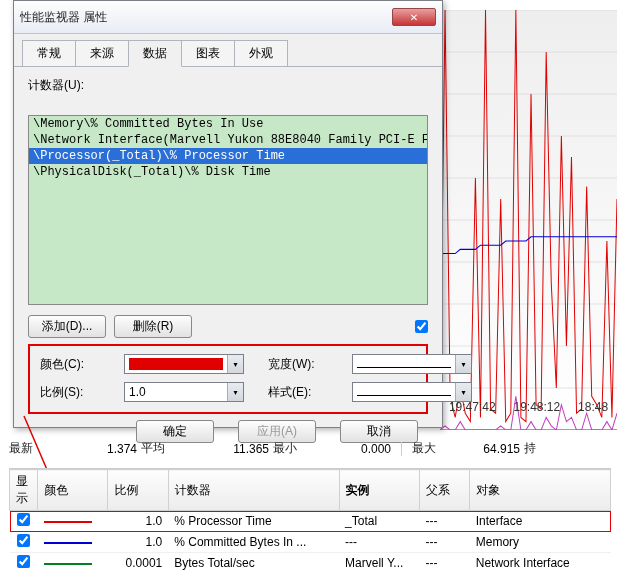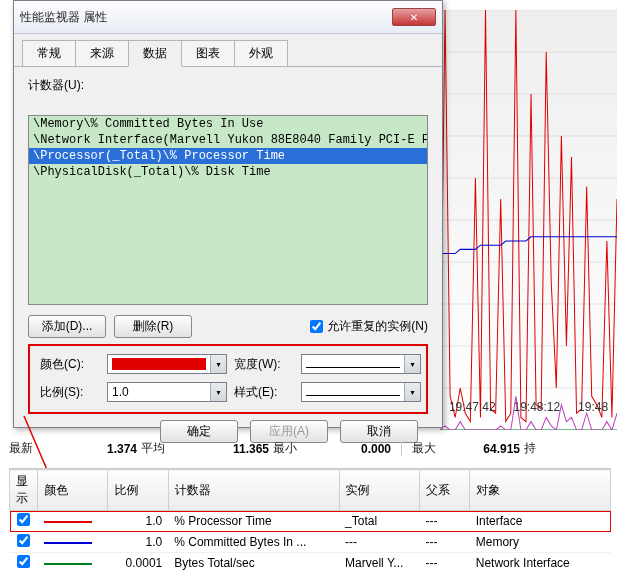--- a/index.html
+++ b/index.html
@@ -27,35 +27,35 @@
 .hs-btn { width: 16px; height: 16px; background: #f0f0f0; border: 1px solid #bbb; text-align: center; line-height: 12px; font-size: 8px; }
 .hs-track { flex: 1; background: #e8e8e8; position: relative; }
 .hs-thumb { position: absolute; left: 0; top: 0; height: 14px; width: 60px; background: #d0d0d0; border: 1px solid #aaa; margin-top: 1px; }
 
 .row { display: flex; align-items: center; gap: 8px; margin: 10px 0 6px 0; }
 .winbtn { padding: 2px 10px; min-width: 78px; border: 1px solid #888; background: linear-gradient(#fdfdfd, #e2e2e2); cursor: pointer; text-align: center; border-radius: 3px; }
 .chk { display: flex; align-items: center; gap: 4px; margin-left: auto; }
 .chk input { width: 13px; height: 13px; }
 
 .red-frame { border: 2px solid #e00000; padding: 8px 10px 10px 10px; margin-top: 4px; }
-.grid2 { display: grid; grid-template-columns: 60px 120px 60px 120px; gap: 8px 7px; align-items: center; }
+.grid2 { display: grid; grid-template-columns: 60px 120px 60px 120px; gap: 8px 24px; align-items: center; }
 .combo { display: flex; border: 1px solid #7a7f8a; height: 20px; background: #fff; }
 .combo .disp { flex: 1; padding: 0 4px; display: flex; align-items: center; }
 .combo .arrow { width: 16px; background: linear-gradient(#e8ecf0,#d4d8dc); border-left: 1px solid #a8acb0; display: flex; align-items: center; justify-content: center; font-size: 8px; }
 .color-chip { width: 100%; height: 12px; background: #e00000; }
 .linestyle { width: 100%; border-top: 1px solid #000; margin-top: 6px; }
 
-.dlg-btns { display: flex; justify-content: flex-end; gap: 12px; padding: 6px 10px 0 0; }
+.dlg-btns { display: flex; justify-content: flex-end; gap: 24px; padding: 6px 10px 0 0; }
 .winbtn.disabled { color: #999; }
 
 .axis-labels { position: absolute; top: 400px; left: 440px; width: 177px; display: flex; justify-content: space-around; font-size: 11px; color: #333; }
 
 .stats-row { position: absolute; top: 440px; left: 9px; width: 602px; display: flex; align-items: center; font-size: 12px; gap: 4px; }
 .stats-row .lbl { color: #222; }
-.stats-row .val { text-align: right; min-width: 60px; font-weight: bold; }
+.stats-row .val { text-align: right; min-width: 60px; }
 .stats-row .sep { width: 1px; height: 14px; background: #ccc; margin: 0 6px; }
 
 .table-wrap { position: absolute; top: 468px; left: 9px; width: 602px; border-top: 1px solid #ccc; }
 .tbl { width: 100%; border-collapse: collapse; }
 .tbl th { text-align: left; font-weight: normal; padding: 3px 6px; background: linear-gradient(#fdfdfd,#ececec); border: 1px solid #d0d0d0; font-size: 12px; }
 .tbl td { padding: 2px 6px; font-size: 12px; border-bottom: 1px solid #f0f0f0; white-space: nowrap; overflow: hidden; }
 .tbl td.chk-cell { width: 22px; text-align: center; }
 .tbl tr.hl { outline: 1px solid #e00000; outline-offset: -1px; }
 .color-line { display: inline-block; width: 48px; border-top: 2px solid; vertical-align: middle; }
 
@@ -79,21 +79,21 @@
       <line x1="0" x2="177" y1="0" y2="0" stroke="#ccc" stroke-width="0.5"></line>
       <polyline points="0,380 5.057142857142857,0 10.114285714285714,368 15.17142857142857,388 20.228571428571428,360 25.285714285714285,384 30.34285714285714,392 35.4,160 40.457142857142856,388 45.51428571428571,0 50.57142857142857,380 55.628571428571426,384 60.68571428571428,179.99999999999997 65.74285714285715,392 70.8,384 75.85714285714285,0 80.91428571428571,388 85.97142857142858,392 91.02857142857142,80 96.08571428571427,376 101.14285714285714,380 106.2,40 111.25714285714285,260 116.31428571428572,360 121.37142857142857,120 126.42857142857143,320 131.4857142857143,140 136.54285714285714,384 141.6,380 146.65714285714287,168.00000000000003 151.7142857142857,368 156.77142857142857,376 161.82857142857142,388 166.88571428571427,220 171.94285714285715,388 177,179.99999999999997" fill="none" stroke="#e00000" stroke-width="1"></polyline>
       <polyline points="0,232 5.057142857142857,232 10.114285714285714,232 15.17142857142857,232 20.228571428571428,228 25.285714285714285,228 30.34285714285714,228 35.4,228 40.457142857142856,224 45.51428571428571,224 50.57142857142857,224 55.628571428571426,224 60.68571428571428,224 65.74285714285715,220 70.8,220 75.85714285714285,220 80.91428571428571,220 85.97142857142858,220 91.02857142857142,216 96.08571428571427,216 101.14285714285714,216 106.2,216 111.25714285714285,216 116.31428571428572,216 121.37142857142857,216 126.42857142857143,216 131.4857142857143,216 136.54285714285714,216 141.6,216 146.65714285714287,216 151.7142857142857,216 156.77142857142857,216 161.82857142857142,216 166.88571428571427,216 171.94285714285715,216 177,216" fill="none" stroke="#0000d0" stroke-width="1"></polyline>
       <polyline points="0,400 5.057142857142857,400 10.114285714285714,400 15.17142857142857,400 20.228571428571428,400 25.285714285714285,400 30.34285714285714,400 35.4,400 40.457142857142856,400 45.51428571428571,400 50.57142857142857,400 55.628571428571426,400 60.68571428571428,400 65.74285714285715,400 70.8,400 75.85714285714285,400 80.91428571428571,400 85.97142857142858,400 91.02857142857142,400 96.08571428571427,400 101.14285714285714,400 106.2,400 111.25714285714285,400 116.31428571428572,400 121.37142857142857,400 126.42857142857143,400 131.4857142857143,400 136.54285714285714,400 141.6,400 146.65714285714287,400 151.7142857142857,400 156.77142857142857,400 161.82857142857142,400 166.88571428571427,400 171.94285714285715,400 177,400" fill="none" stroke="#008020" stroke-width="1"></polyline>
       <polyline points="0,400 5.057142857142857,396 10.114285714285714,400 15.17142857142857,400 20.228571428571428,392 25.285714285714285,400 30.34285714285714,400 35.4,400 40.457142857142856,400 45.51428571428571,400 50.57142857142857,400 55.628571428571426,400 60.68571428571428,396 65.74285714285715,400 70.8,400 75.85714285714285,368 80.91428571428571,400 85.97142857142858,400 91.02857142857142,392 96.08571428571427,400 101.14285714285714,400 106.2,388 111.25714285714285,396 116.31428571428572,400 121.37142857142857,376 126.42857142857143,392 131.4857142857143,388 136.54285714285714,400 141.6,400 146.65714285714287,384 151.7142857142857,400 156.77142857142857,400 161.82857142857142,400 166.88571428571427,392 171.94285714285715,400 177,384" fill="none" stroke="#c040c0" stroke-width="1"></polyline>
     </svg>
 </div>
 <div class="axis-labels">
   <span>19:47:42</span>
   <span>19:48:12</span>
-  <span>19:48</span>
+  <span>18:48</span>
 </div>
 
 <div class="dialog">
   <div class="titlebar">
     <span class="titlebar-text">性能监视器 属性</span>
     <div class="close-grp">✕</div>
   </div>
   <div class="tabs" id="tabstrip">
       <div class="tab">常规</div>
       <div class="tab">来源</div>
@@ -117,21 +117,20 @@
           </div>
         <div class="hs-btn">▸</div>
       </div>
     </div>
 
     <div class="row">
       <div class="winbtn">添加(D)...</div>
       <div class="winbtn">删除(R)</div>
       <label class="chk">
         <input type="checkbox" id="dupchk" checked="" style="">
-        <span>允许重复的实例(N)</span>
       </label>
     </div>
 
     <div class="red-frame">
       <div class="grid2">
         <span>颜色(C):</span>
         <div class="combo">
           <div class="disp">
               <div class="color-chip"></div>
             </div>
@@ -185,21 +184,21 @@
 </div>
 
 <div class="table-wrap">
   <table class="tbl">
     <thead>
         <tr id="thr">
           <th style="width: 28px;">显示</th>
           <th style="width: 70px;">颜色</th>
           <th style="width: 60px;">比例</th>
           <th style="width: 170px;">计数器</th>
-          <th style="width: 80px;">实例</th>
+          <th style="width: 80px; font-weight: bold;">实例</th>
           <th style="width: 50px;">父系</th>
           <th style="width: 140px;">对象</th>
         </tr>
       </thead>
     <tbody id="tbd">
         <tr class="hl">
           <td class="chk-cell"><input type="checkbox" checked="" style=""></td>
           <td><span class="color-line" style="border-color:#e00000"></span></td>
           <td style="text-align:right">1.0</td>
           <td>% Processor Time</td>

